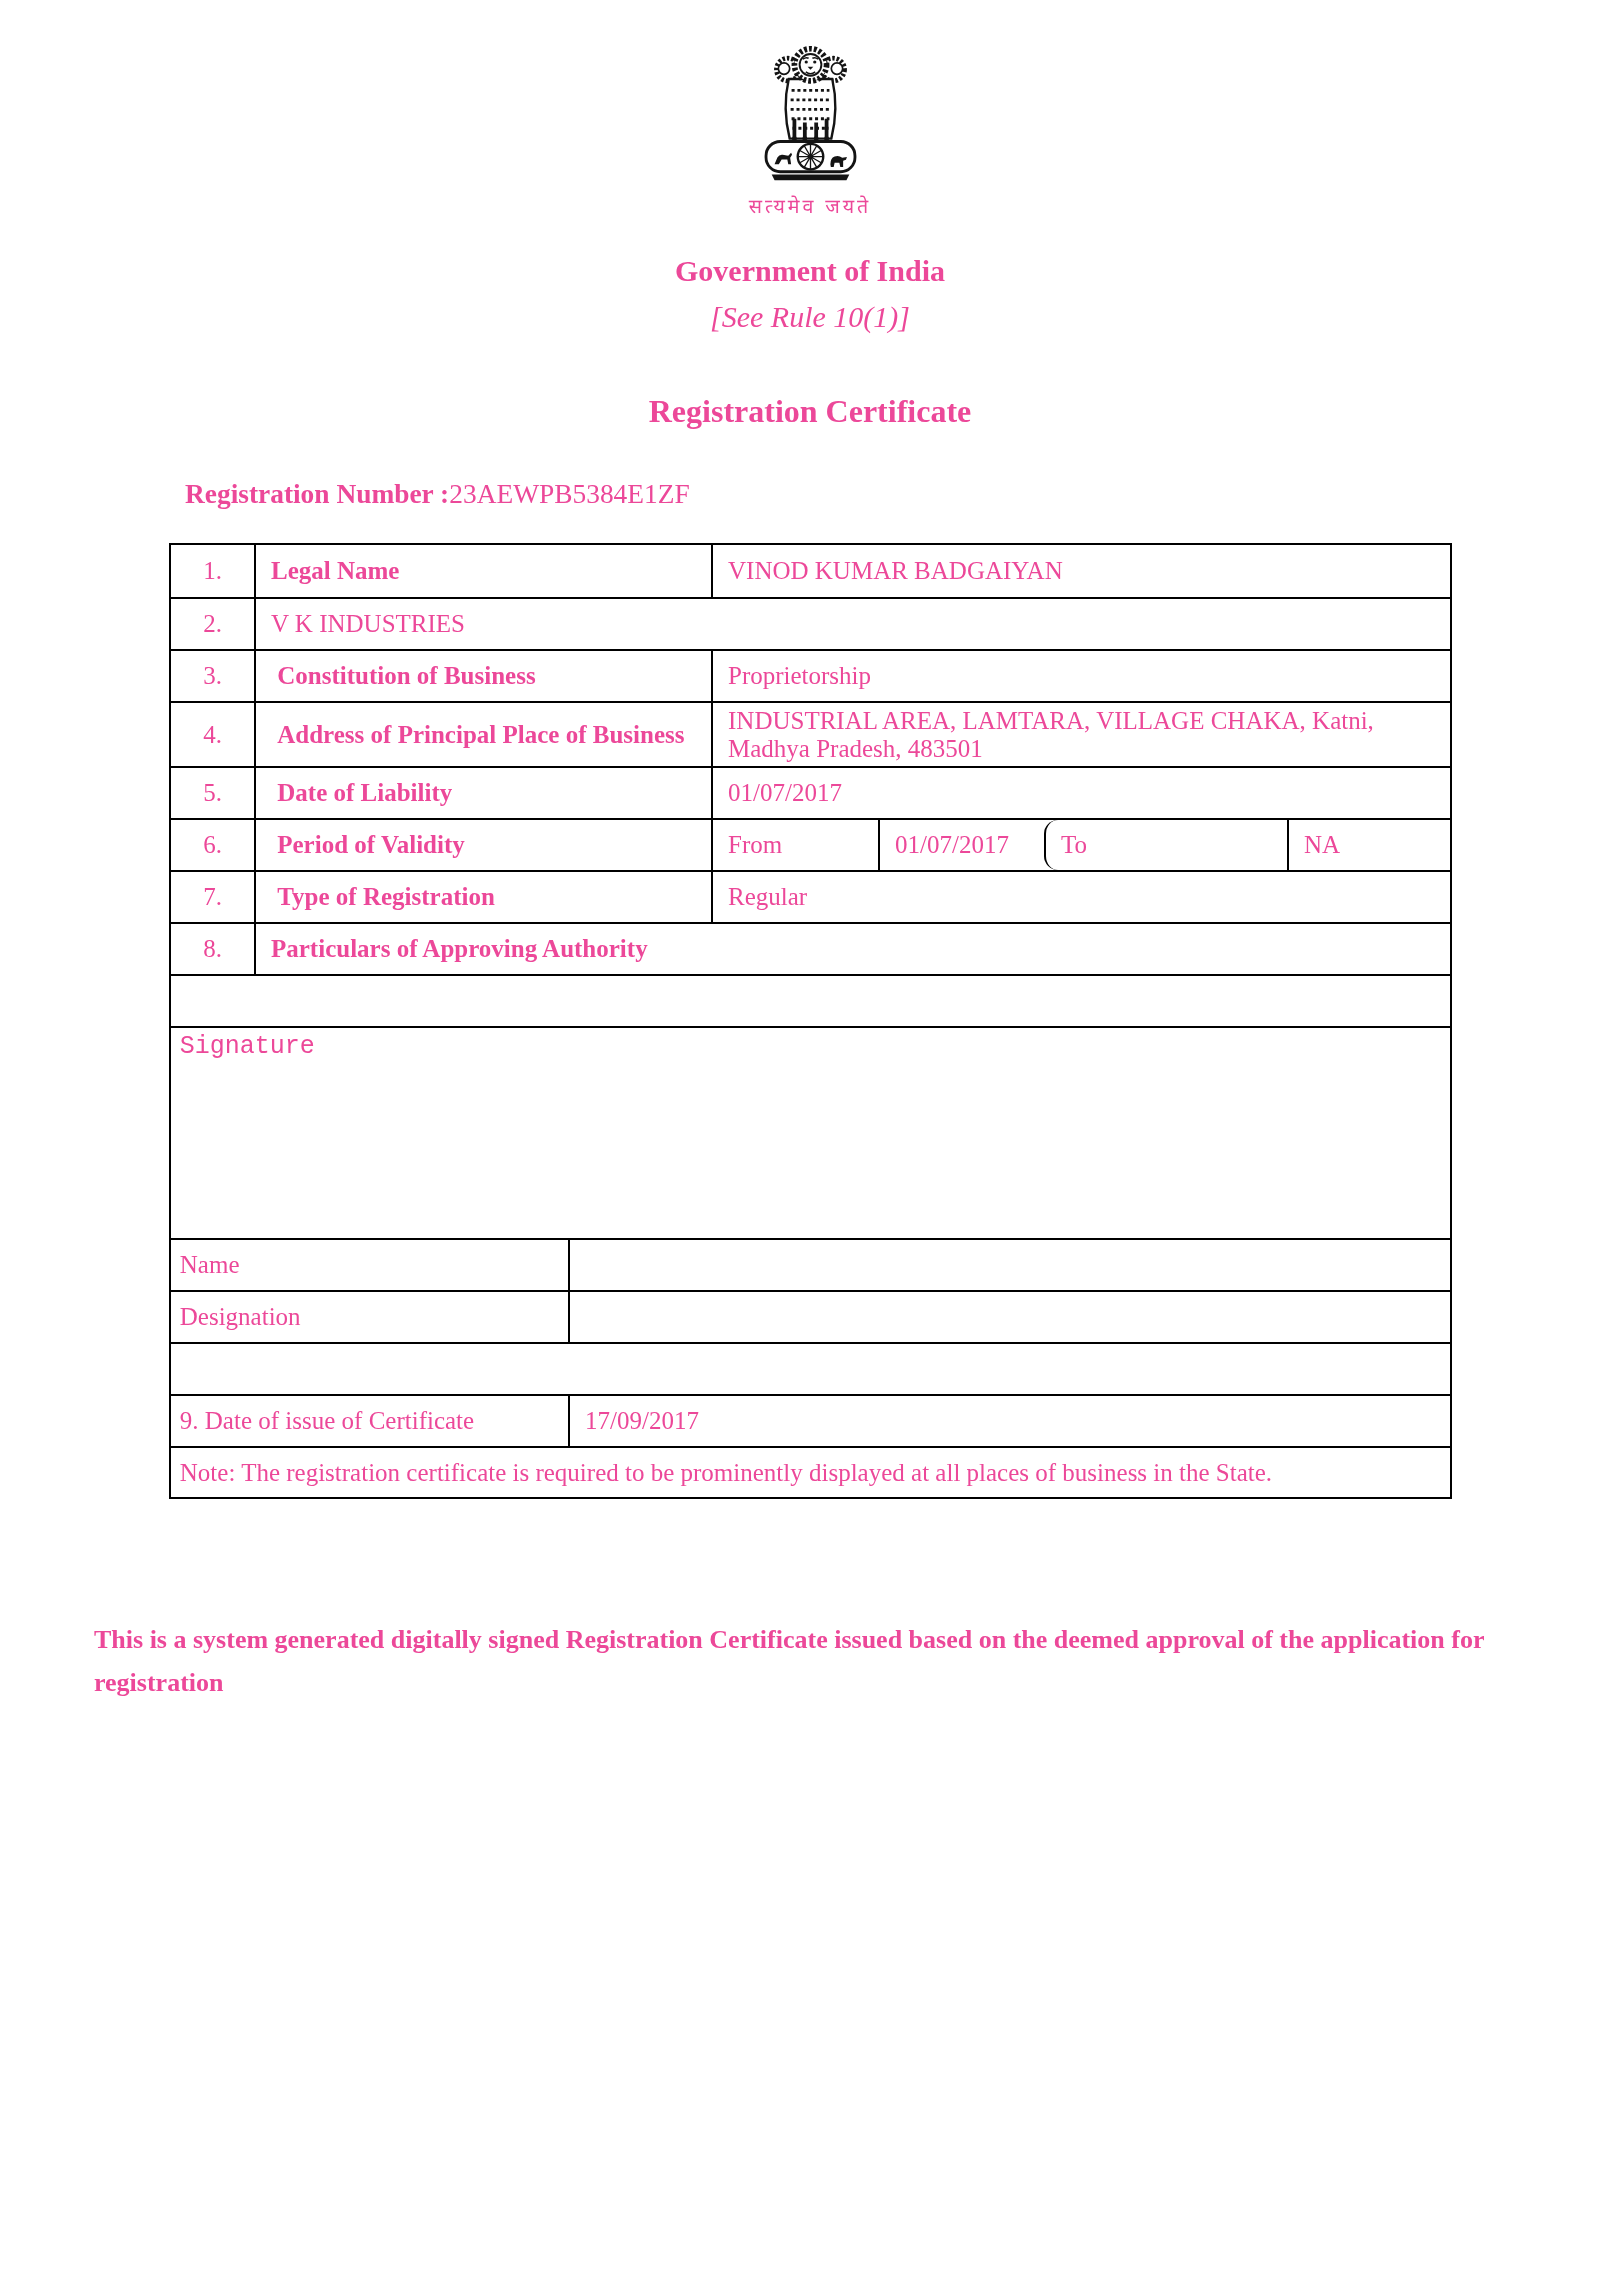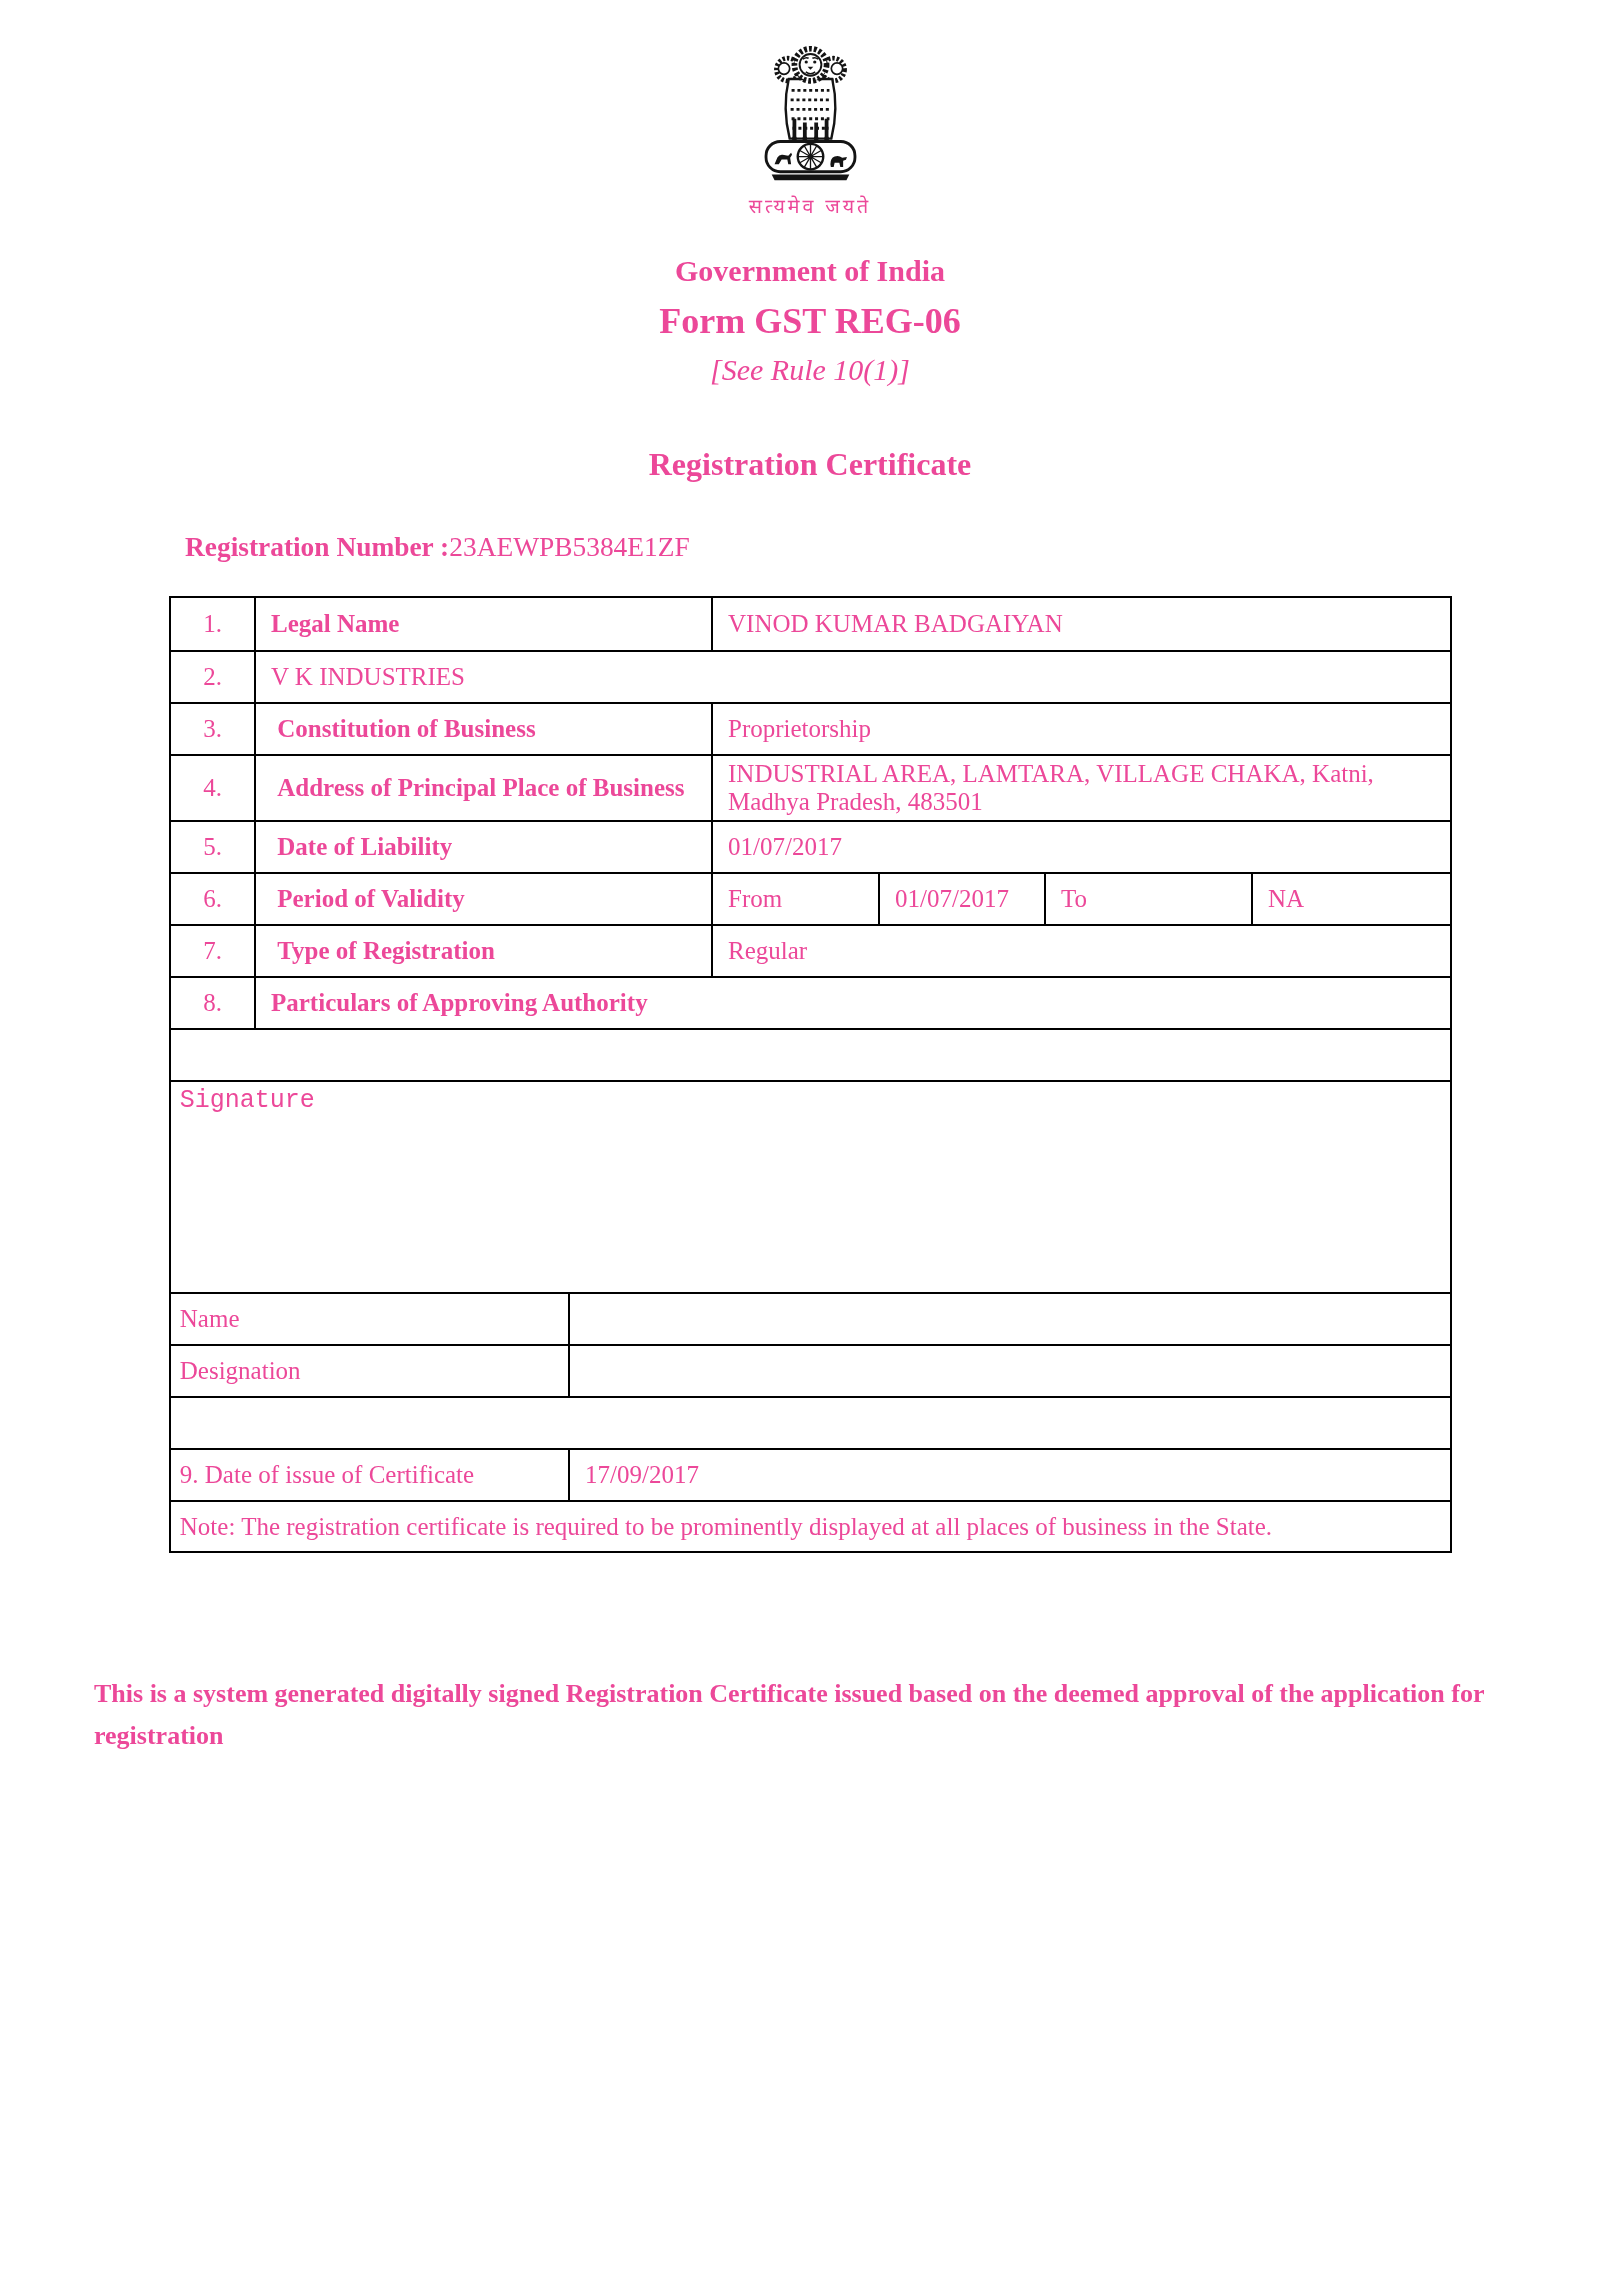--- a/index.html
+++ b/index.html
@@ -51,21 +51,21 @@
     align-items: center;
     padding: 3.9px 8.8px;
     min-width: 0;
   }
   .cell + .cell { border-left: 2px solid #000; padding-left: 15px; }
   .c-num   { width: 83px; flex: none; justify-content: center; }
   .c-label { width: 457px; flex: none; font-weight: bold; white-space: pre-wrap; }
   .c-value { flex: 1; }
   .c-sub-a { width: 167px; flex: none; }
   .c-sub-b { width: 166px; flex: none; }
-  .c-sub-c { width: 207px; flex: none; }
+  .c-sub-c { width: 243px; flex: none; border-radius: 14px; }
   .c-sub-d { flex: 1; }
   .c-full  { flex: 1; }
   .c-olabel { width: 397px; flex: none; }
 
   .row-empty { height: 49px; }
   .row-sig   { height: 212px; }
   .row-sig .cell { align-items: flex-start; padding-top: 4px; font-family: Liberation Mono, monospace; }
   .row-note  { min-height: 51px; }
 
   
@@ -115,21 +115,20 @@
       <path d="M27 130 l3 -7 q2 -3.5 5.5 -3 l6 1 l3 -3 l1 2 l-2 3.2 l1 6.8 l-3 0 l-1 -5 l-6 0 l-3 5 z" fill="#141414"></path>
       <path d="M86 130 q0 -6.5 4.5 -8.2 q4.5 -1.6 8 1.4 l5 -0.8 l-1 3 l-3 1 l0 6.6 l-3 0 l-1 -4.6 l-5 0 l-1 4.6 l-3 0 z" fill="#141414"></path>
 
       <path d="M24 141 h82 l-3 6 h-76 z" fill="#141414"></path>
     </svg>
     <div class="emblem-caption">सत्यमेव जयते</div>
   </div>
 
   <div class="hdr">
     <div class="gov">Government of India</div>
-    <div class="form">Form GST REG-06</div>
     <div class="rule">[See Rule 10(1)]</div>
     <div class="cert">Registration Certificate</div>
   </div>
 
   <div class="regnum">
     <span class="lbl">Registration Number :</span><span>23AEWPB5384E1ZF</span>
   </div>
 
   <div class="tbl">
 

